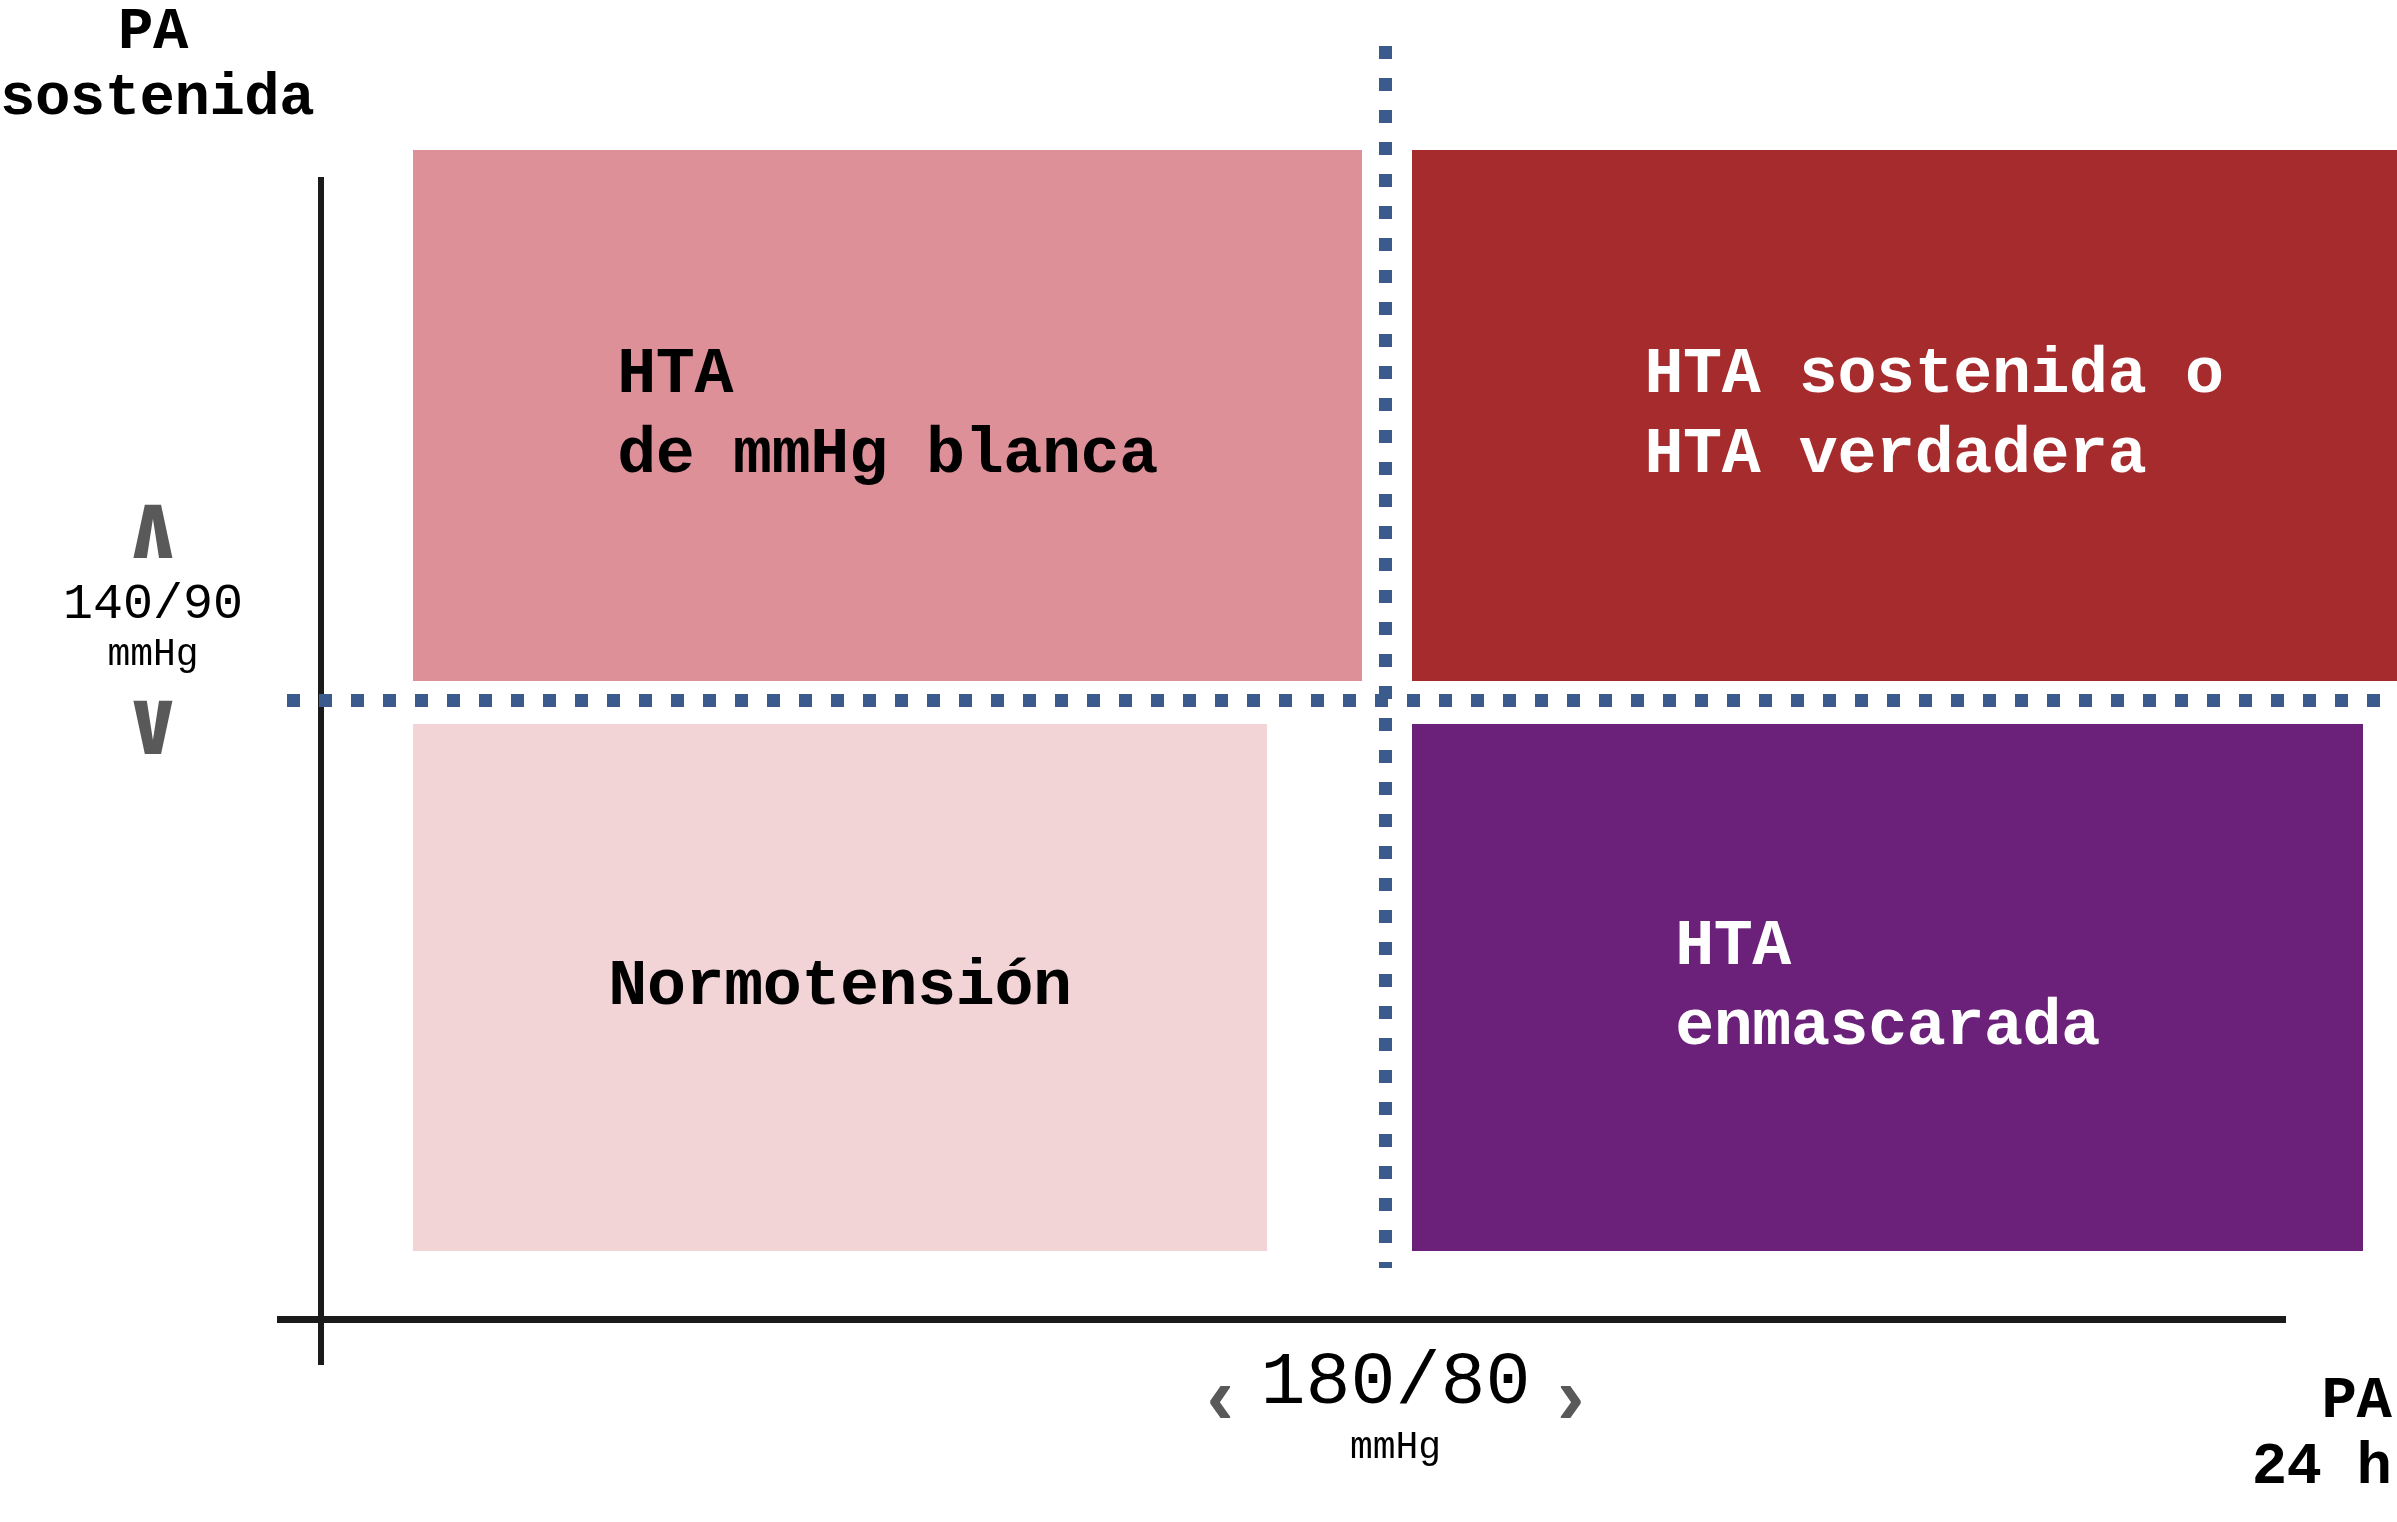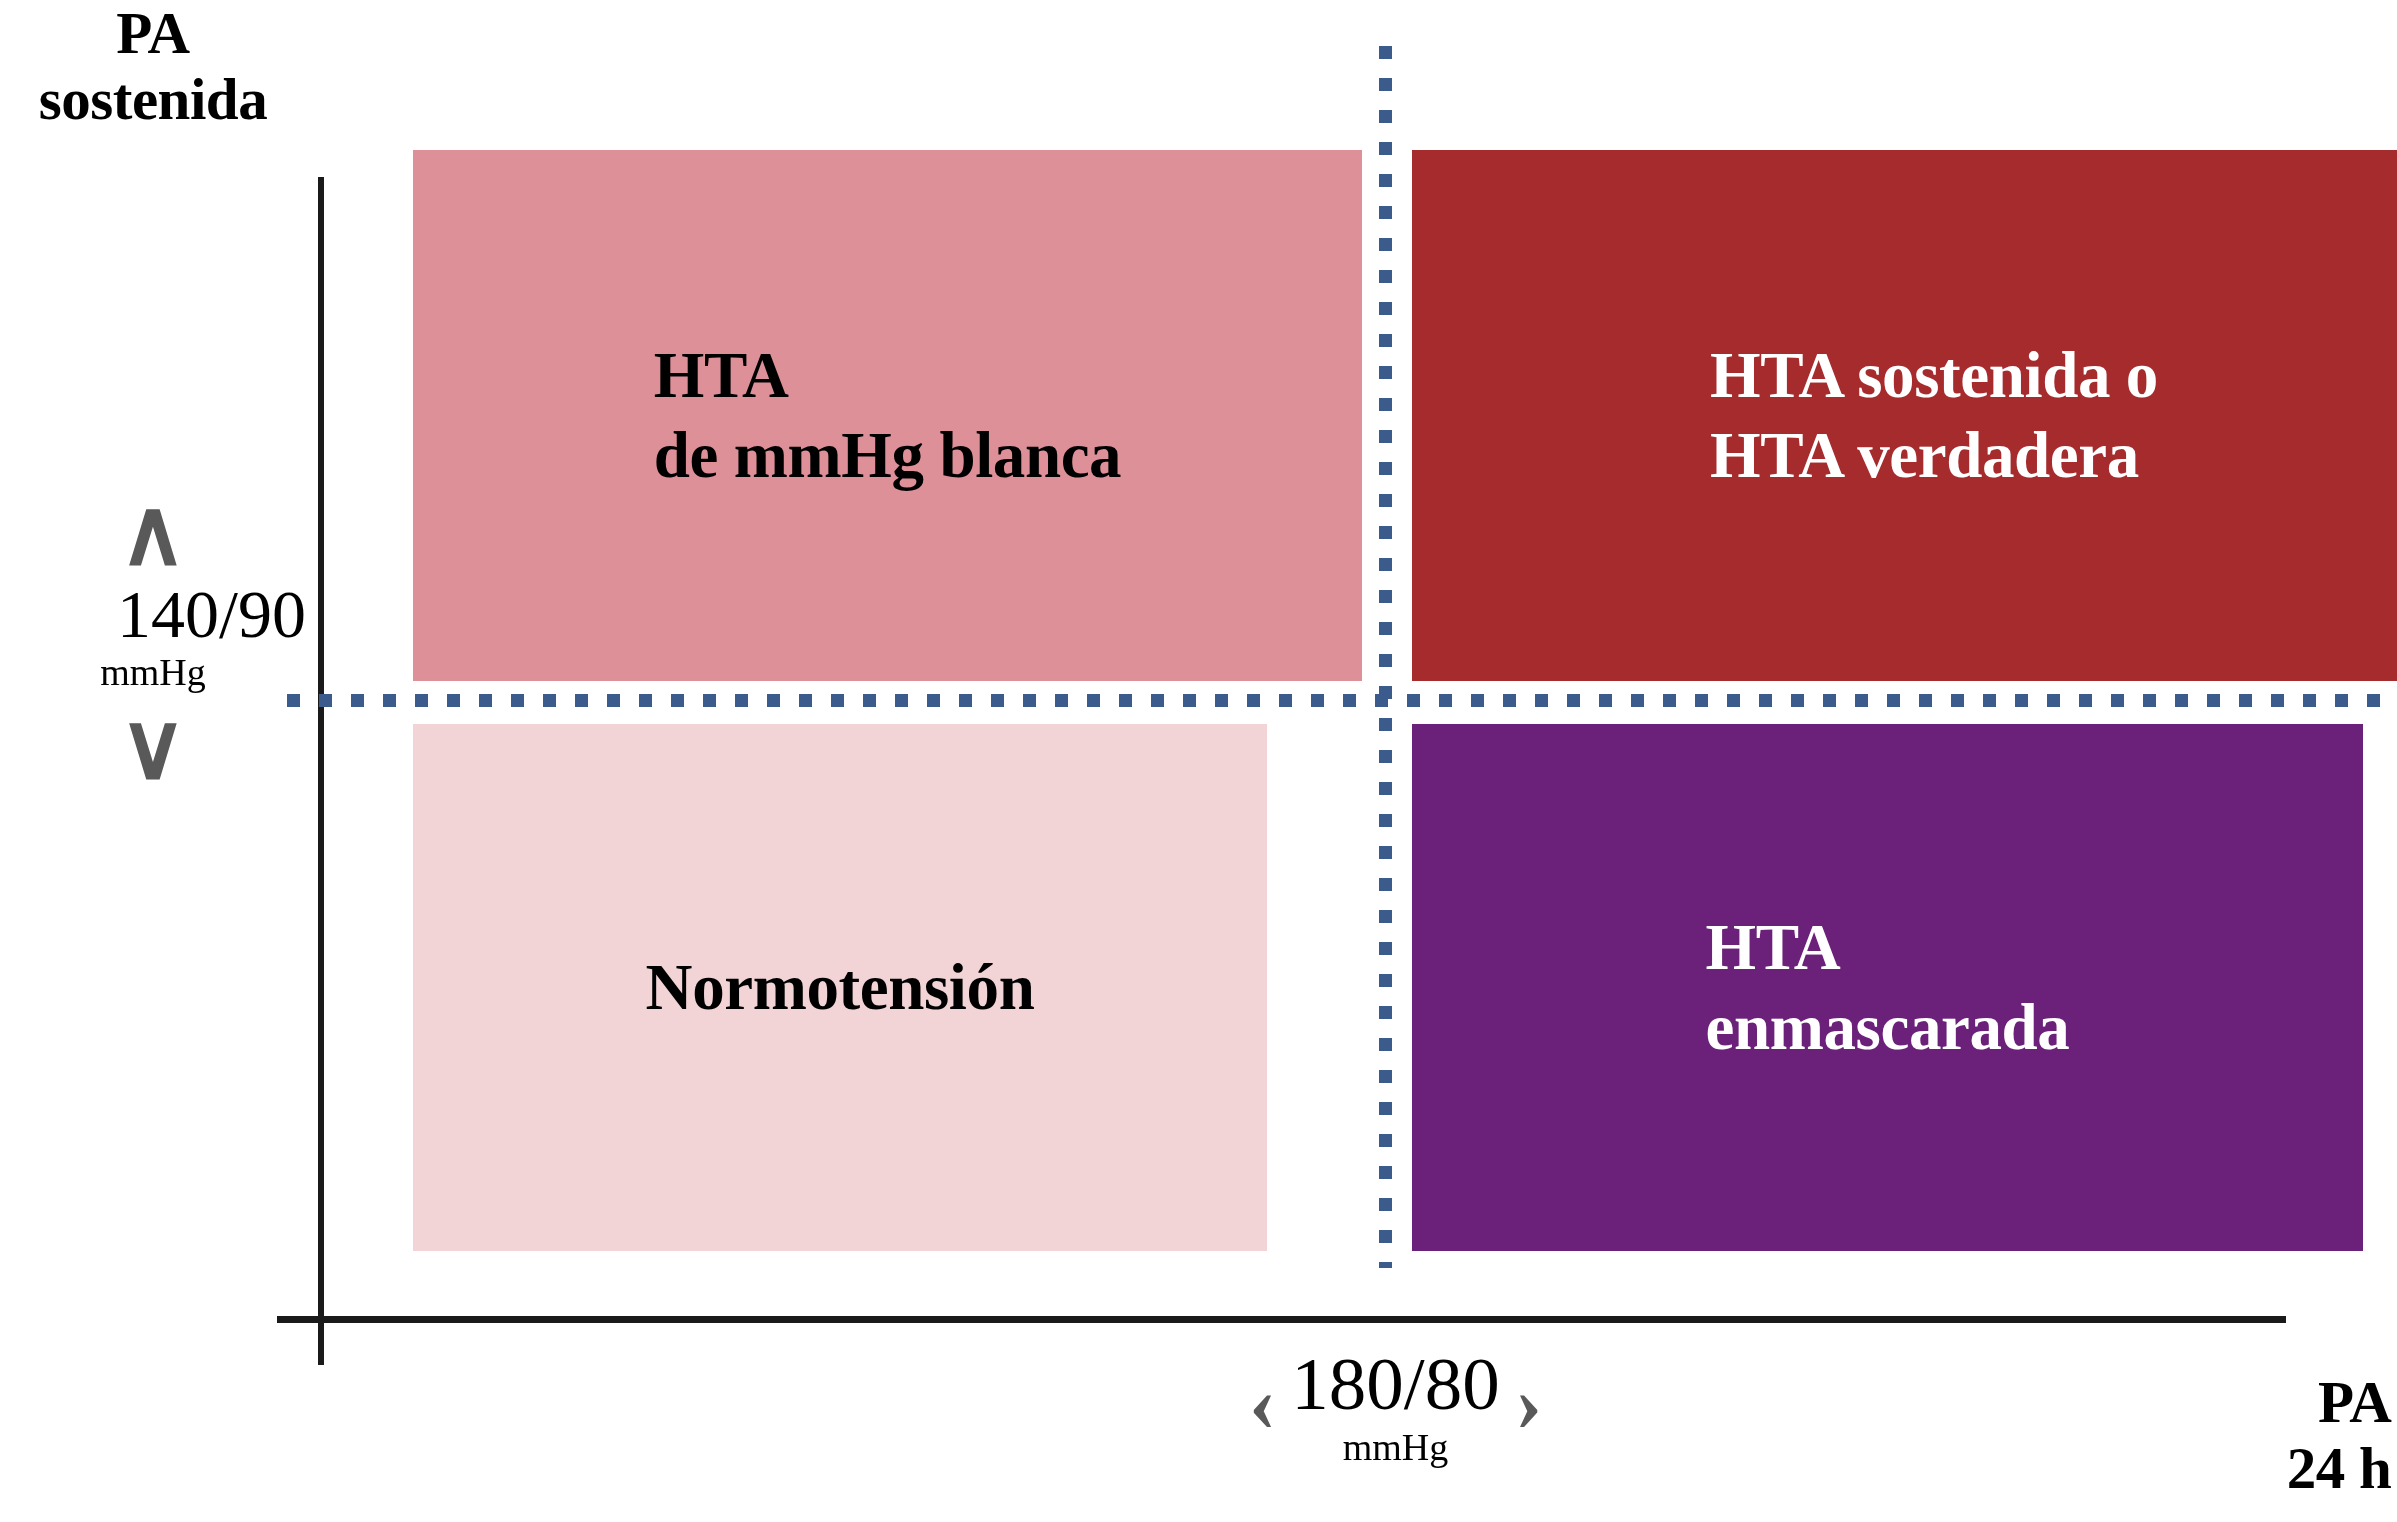--- a/index.html
+++ b/index.html
@@ -5,21 +5,21 @@
   html, body {
     margin: 0;
     padding: 0;
     background: #ffffff;
   }
   #page {
     position: relative;
     width: 2397px;
     height: 1523px;
     background: #ffffff;
-    font-family: Liberation Serif, serif;
+    font-family: Liberation Mono, monospace;
     overflow: hidden;
   }
 
   
   #y-axis-title {
     position: absolute;
     left: 0px;
     top: 0px;
     width: 306px;
     text-align: center;
@@ -57,24 +57,23 @@
   #y-threshold .chev {
     display: block;
     color: #595959;
     font-weight: bold;
     line-height: 0.8;
   }
   #y-threshold .chev-up { font-size: 92px; margin-bottom: 9.6px; }
   #y-threshold .chev-down { font-size: 92px; margin-top: 13.4px; }
   #y-threshold .value {
     display: block;
-    font-size: 68px;
+    font-size: 50px;
     line-height: 1.0;
     color: #000000;
-    text-align: right;
   }
   #y-threshold .unit {
     display: block;
     font-size: 38px;
     line-height: 1.3;
     color: #000000;
   }
 
   #x-threshold {
     position: absolute;

